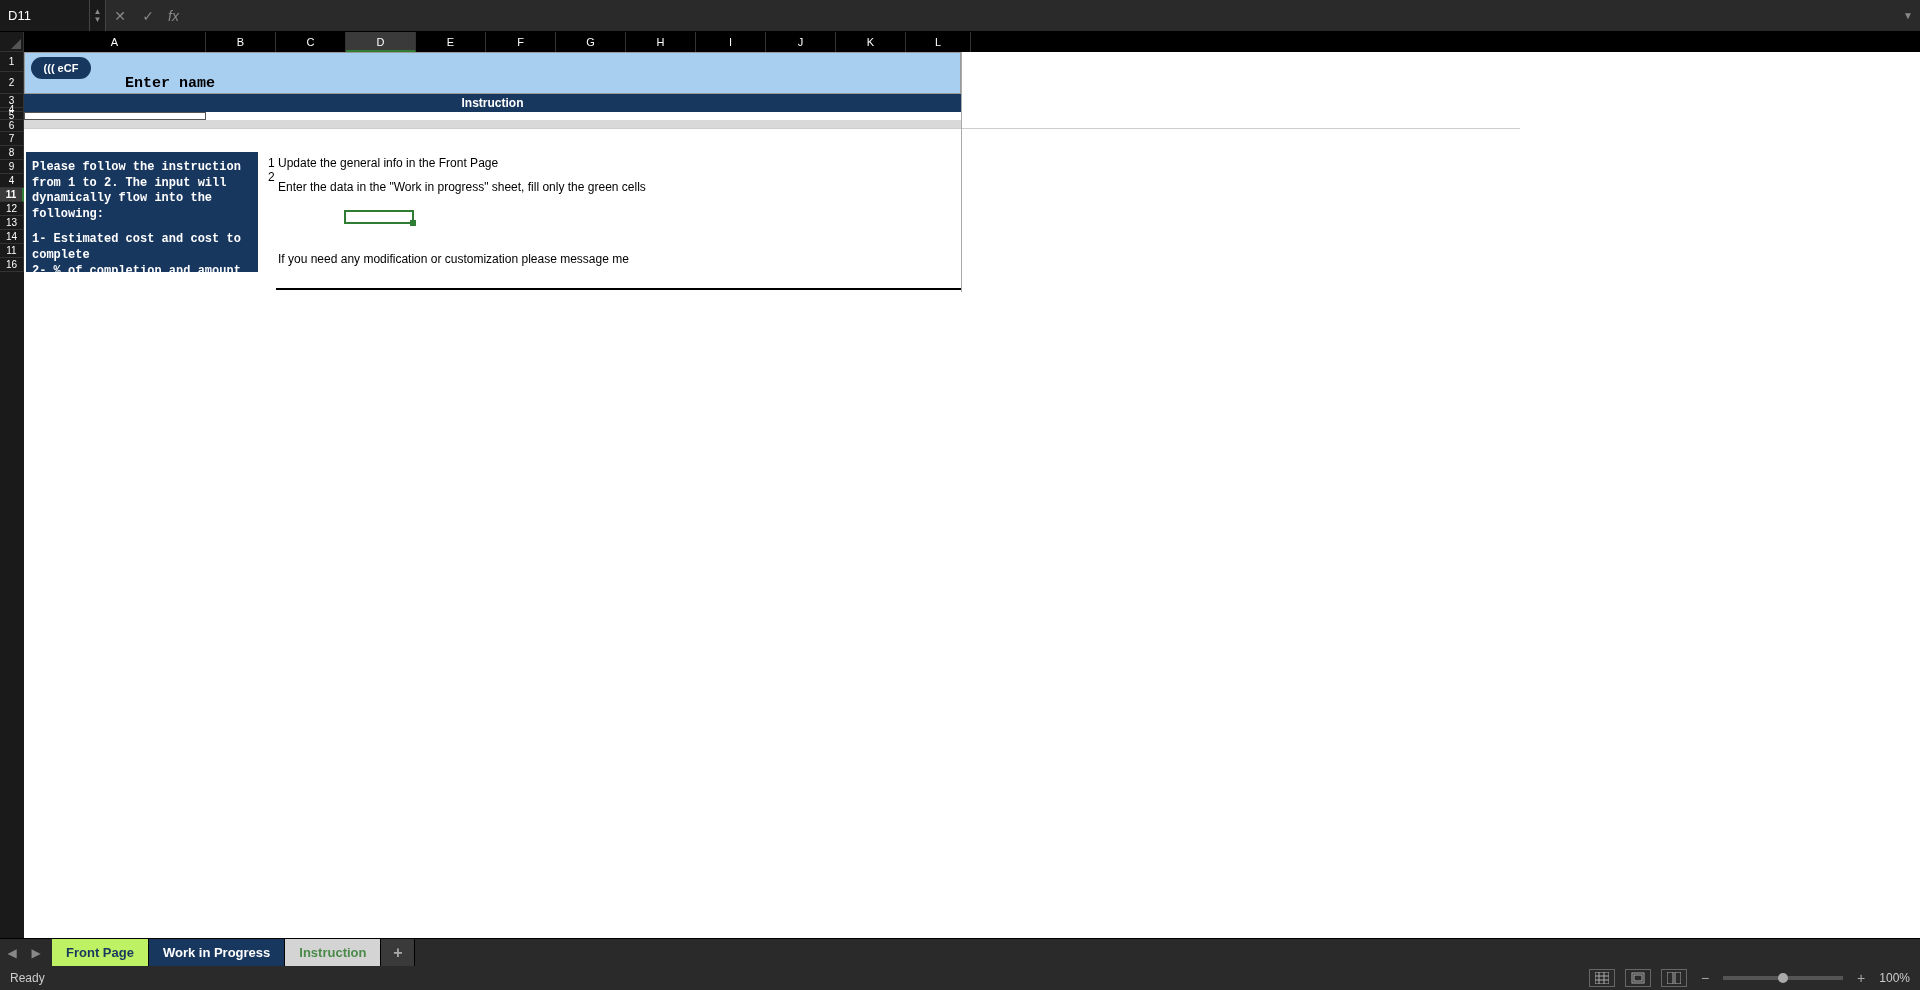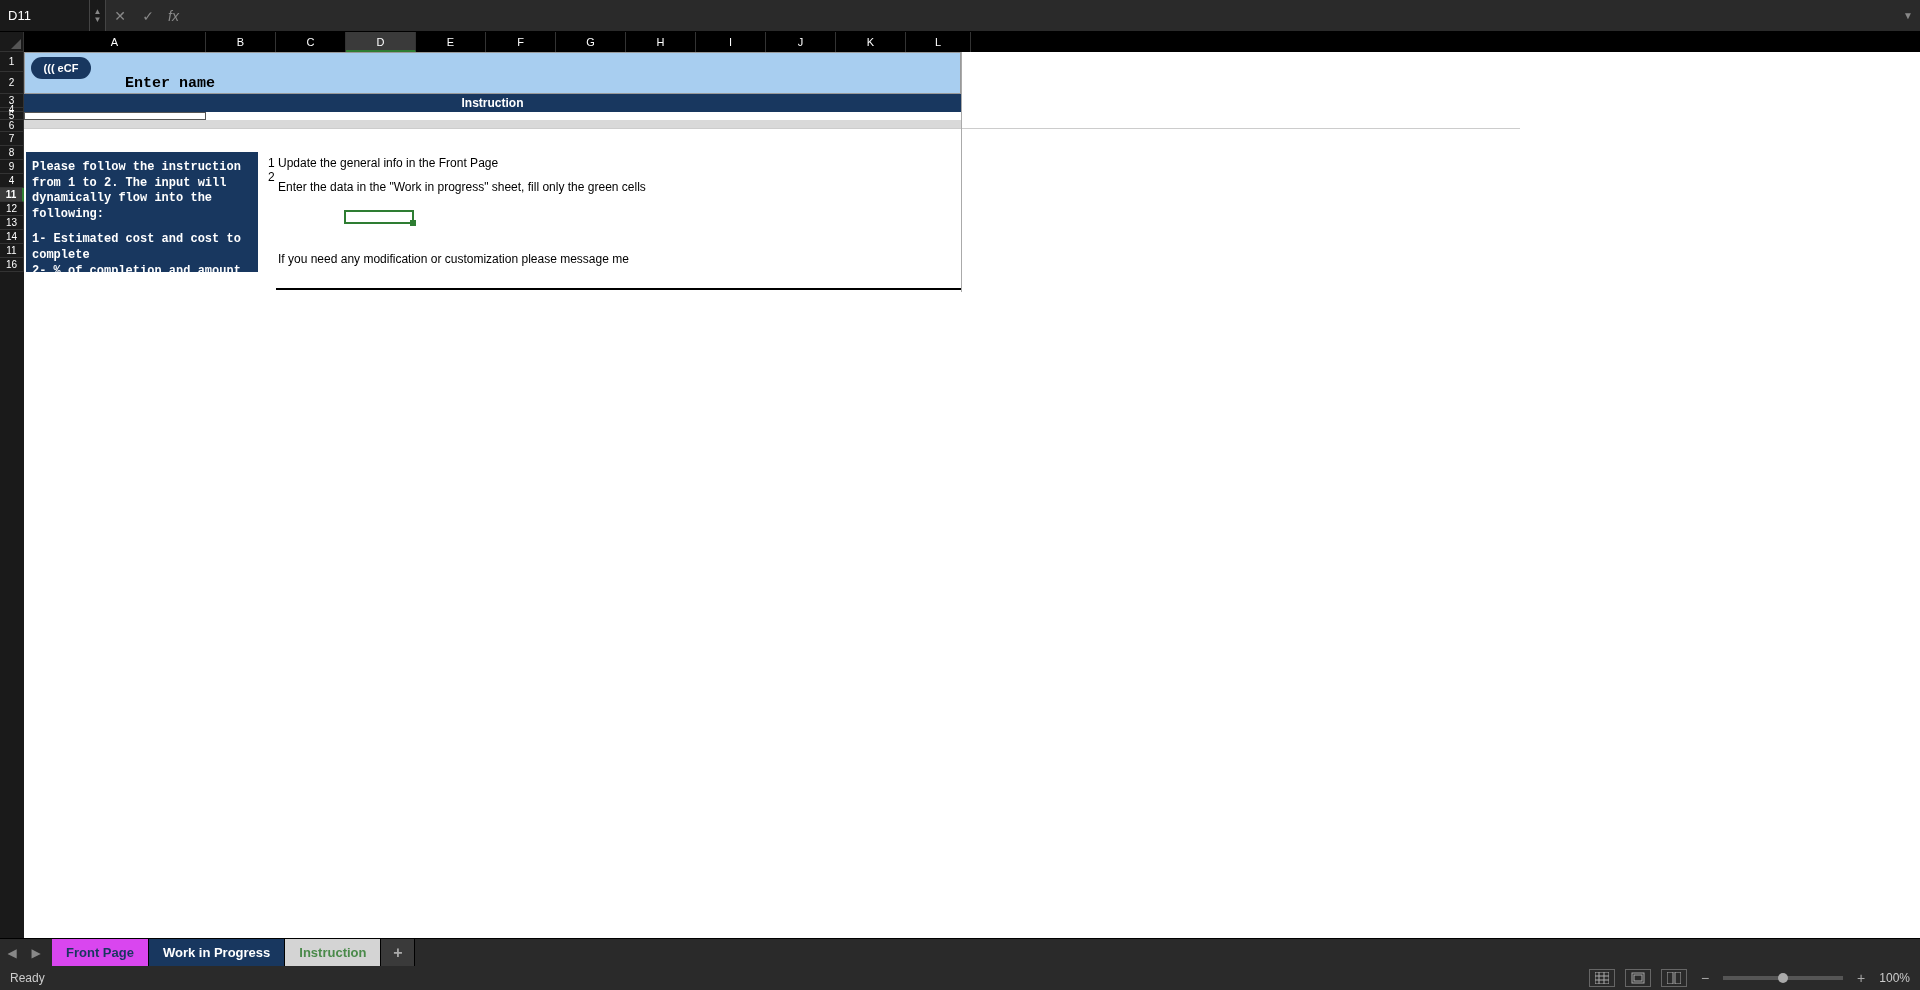--- a/index.html
+++ b/index.html
@@ -54,21 +54,21 @@
   .data-right-edge { position:absolute; left:937px; top:0; width:1px; height:240px; background:#aaa; }
 
   
   .row5line { position:absolute; left:0; top:76px; width:1496px; height:1px; background:#ccc; }
 
   
   .tab-bar { height:28px; background:#2a2a2a; display:flex; align-items:center; border-top:1px solid #000; }
   .nav-btn { width:24px; text-align:center; color:#888; font-size:12px; cursor:pointer; }
   .tabs { display:flex; height:100%; align-items:stretch; margin-left:4px; }
   .tab { padding:0 14px; font-size:13px; font-weight:bold; display:flex; align-items:center; border-right:1px solid #000; cursor:pointer; }
-  .tab.orange { background:#d946ef; color:#18375f; }
+  .tab.orange { background:#bef264; color:#18375f; }
   .tab.navy { background:#18375f; color:#fff; }
   .tab.active { background:#d4d4d4; color:#4a8a4a; }
   .tab.add { background:#3a3a3a; color:#aaa; width:34px; justify-content:center; font-size:16px; }
 
   
   .status-bar { height:24px; background:#2a2a2a; display:flex; align-items:center; color:#ccc; font-size:12px; justify-content:space-between; padding:0 10px; }
   .status-right { display:flex; align-items:center; gap:10px; }
   .view-btn { width:26px; height:18px; border:1px solid #666; display:flex; align-items:center; justify-content:center; cursor:pointer; }
   .view-btn svg { width:14px; height:12px; }
   .zoom-slider { width:120px; height:4px; background:#555; position:relative; }

